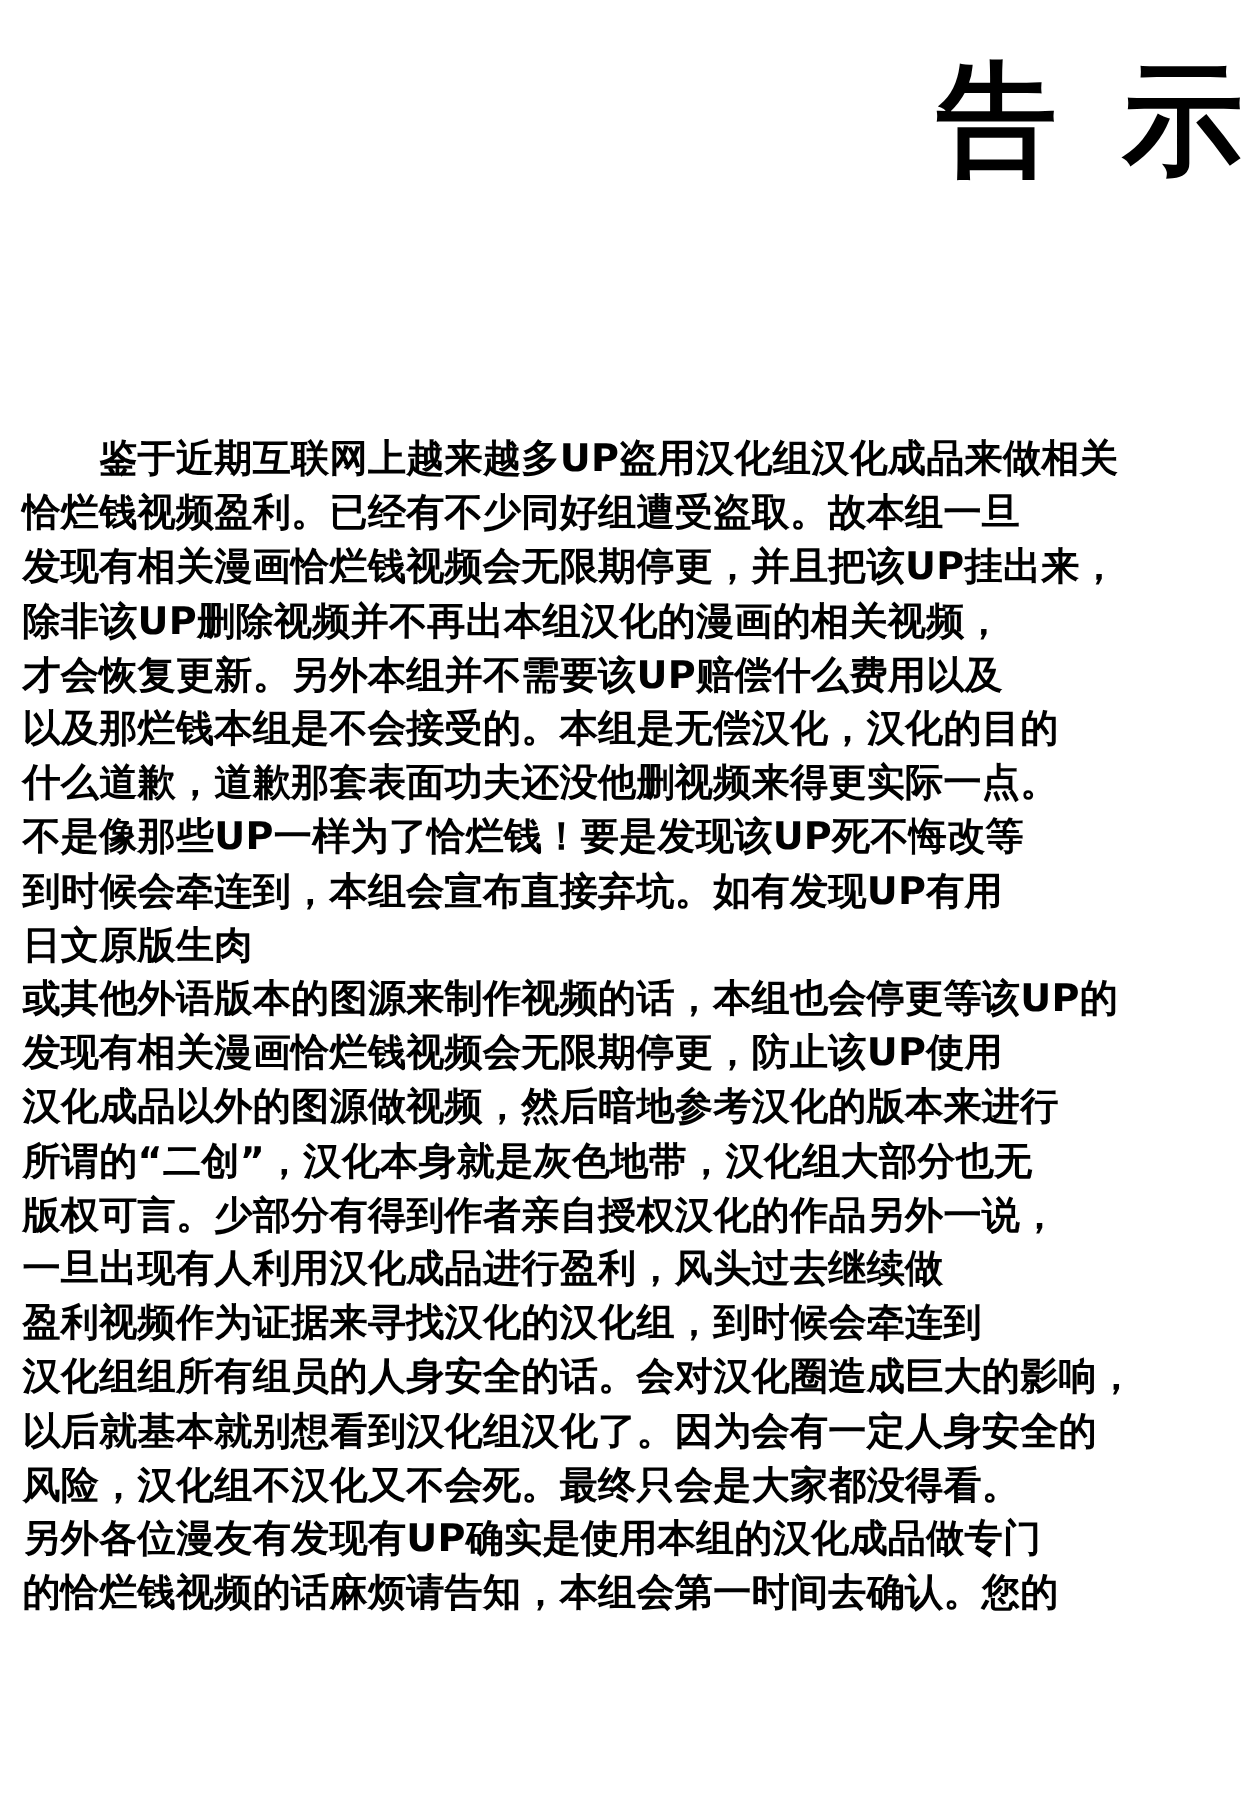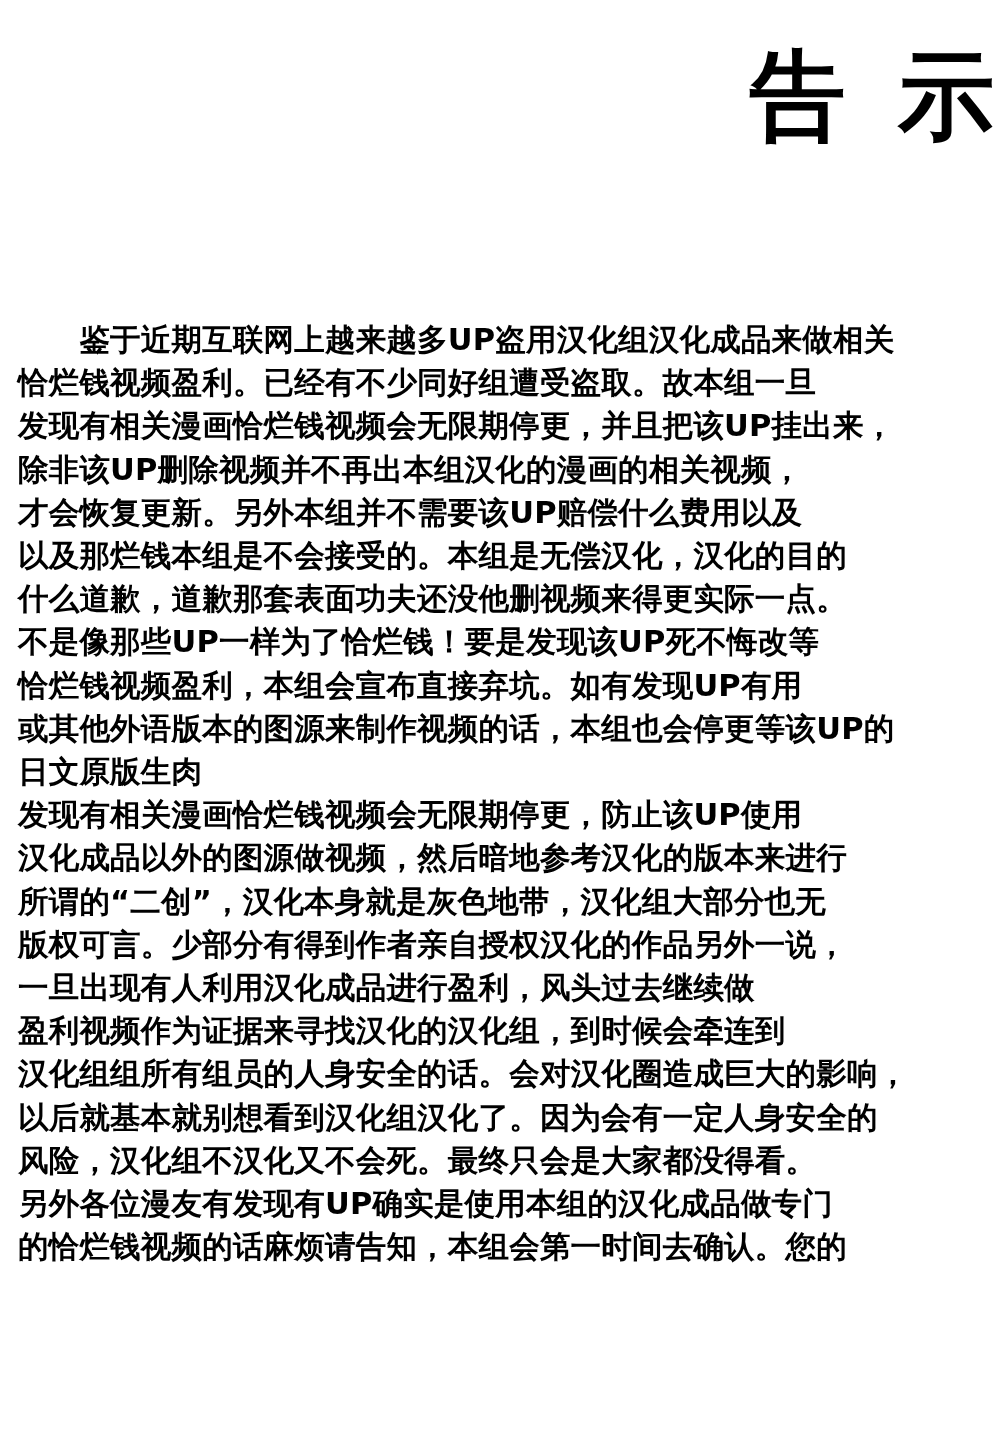--- a/index.html
+++ b/index.html
@@ -30,21 +30,21 @@
     font-size: 96px;
     font-weight: bold;
     letter-spacing: 0.55em;
     text-indent: 0.55em;
     line-height: 1.1;
     font-family: "DejaVu Sans", "Liberation Sans", sans-serif;
     padding-left: 44px;
   }
   .body-block {
     position: absolute;
-    top: 318px;
+    top: 346px;
     left: 18px;
     width: 972px;
   }
   .para {
     font-size: 30.5px;
     line-height: 43.2px;
     font-weight: bold;
     letter-spacing: 0.2px;
     white-space: pre-wrap;
     word-break: break-all;
@@ -59,23 +59,23 @@
 
   <div class="body-block">
     <div class="para">　　鉴于近期互联网上越来越多UP盗用汉化组汉化成品来做相关</div>
     <div class="para">恰烂钱视频盈利。已经有不少同好组遭受盗取。故本组一旦</div>
     <div class="para">发现有相关漫画恰烂钱视频会无限期停更，并且把该UP挂出来，</div>
     <div class="para">除非该UP删除视频并不再出本组汉化的漫画的相关视频，</div>
     <div class="para">才会恢复更新。另外本组并不需要该UP赔偿什么费用以及</div>
     <div class="para">以及那烂钱本组是不会接受的。本组是无偿汉化，汉化的目的</div>
     <div class="para">什么道歉，道歉那套表面功夫还没他删视频来得更实际一点。</div>
     <div class="para">不是像那些UP一样为了恰烂钱！要是发现该UP死不悔改等</div>
-    <div class="para">恰烂钱视频盈利，本组会宣布直接弃坑。如有发现UP有用</div>
+    <div class="para">到时候会牵连到，本组会宣布直接弃坑。如有发现UP有用</div>
+    <div class="para">日文原版生肉</div>
     <div class="para">或其他外语版本的图源来制作视频的话，本组也会停更等该UP的</div>
-    <div class="para">日文原版生肉</div>
     <div class="para">发现有相关漫画恰烂钱视频会无限期停更，防止该UP使用</div>
     <div class="para">汉化成品以外的图源做视频，然后暗地参考汉化的版本来进行</div>
     <div class="para">所谓的“二创”，汉化本身就是灰色地带，汉化组大部分也无</div>
     <div class="para">版权可言。少部分有得到作者亲自授权汉化的作品另外一说，</div>
     <div class="para">一旦出现有人利用汉化成品进行盈利，风头过去继续做</div>
     <div class="para">盈利视频作为证据来寻找汉化的汉化组，到时候会牵连到</div>
     <div class="para">汉化组组所有组员的人身安全的话。会对汉化圈造成巨大的影响，</div>
     <div class="para">以后就基本就别想看到汉化组汉化了。因为会有一定人身安全的</div>
     <div class="para">风险，汉化组不汉化又不会死。最终只会是大家都没得看。</div>
     <div class="para">另外各位漫友有发现有UP确实是使用本组的汉化成品做专门</div>

